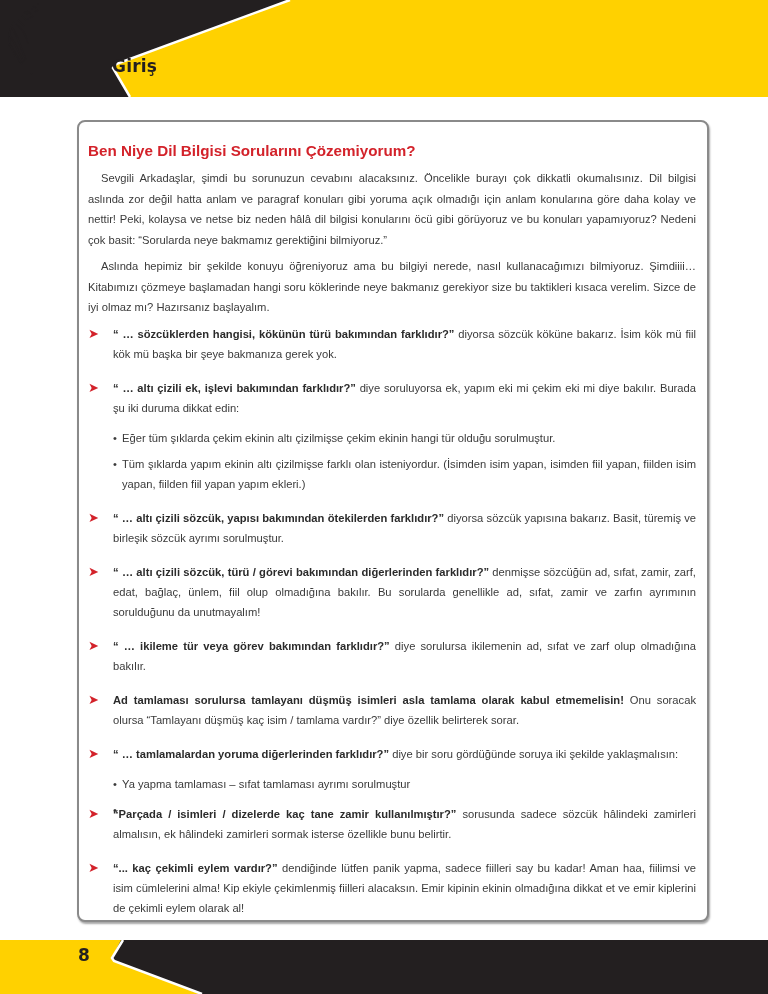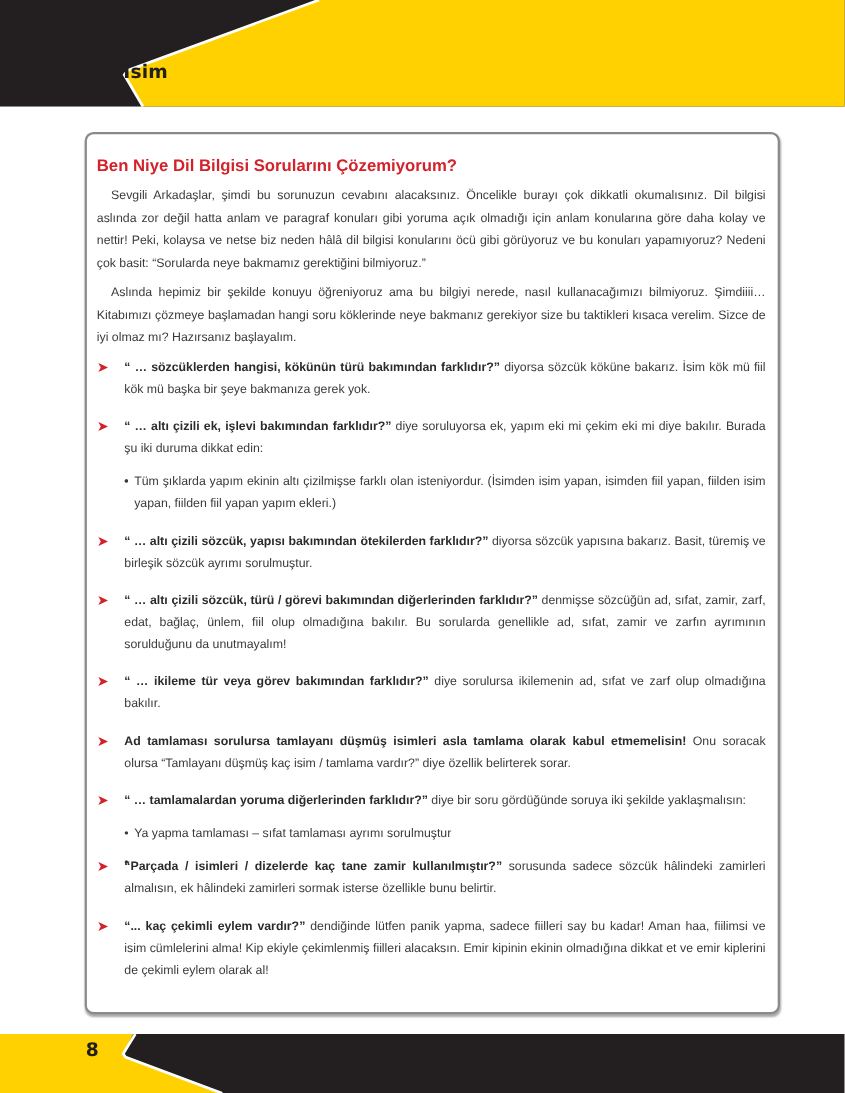--- a/index.html
+++ b/index.html
@@ -48,21 +48,21 @@
 </style>
 </head>
 <body>
 
 <div class="header">
   <svg width="768" height="97" viewBox="0 0 768 97">
     <rect x="0" y="0" width="768" height="97" fill="#231F20"></rect>
     <polygon points="290,0 768,0 768,97 130,97 113,68 116,64" fill="#FFD100"></polygon>
     <polyline points="290,0 116,64 113,68 130,97" fill="none" stroke="#ffffff" stroke-width="2.5"></polyline>
   </svg>
-  <div class="chapter-title">İsim</div>
+  <div class="chapter-title">Giriş</div>
   <svg class="feather" viewBox="0 0 60 80">
     <path d="M14 22 C6 32 8 50 20 62 L32 74" fill="none" stroke="#231F20" stroke-width="1.5"></path>
     <path d="M14 22 C20 30 24 44 28 58 C30 64 31 70 32 74" fill="none" stroke="#231F20" stroke-width="1"></path>
     <path d="M12 28 C18 36 20 46 26 60 M10 36 C16 44 18 52 24 62 M9 44 C14 50 16 56 22 64" fill="none" stroke="#231F20" stroke-width="1.4"></path>
     <path d="M16 24 C22 28 26 34 28 44 M18 20 L24 26 M22 16 L26 20 M27 11 L31 14 M33 6 L36 8 M24 12 L28 14 M30 18 L33 16 M35 12 L38 10" fill="none" stroke="#231F20" stroke-width="1.2"></path>
     <circle cx="38" cy="4" r="0.9" fill="#231F20"></circle>
     <circle cx="32" cy="9" r="0.8" fill="#231F20"></circle>
     <circle cx="28" cy="19" r="0.8" fill="#231F20"></circle>
   </svg>
 </div>
@@ -78,20 +78,21 @@
       <span class="arrow">➤</span>
       <b>“ … sözcüklerden hangisi, kökünün türü bakımından farklıdır?”</b><span> diyorsa sözcük köküne bakarız. İsim kök mü fiil kök mü başka bir şeye bakmanıza gerek yok.</span>
     </div>
 
     <div class="item">
       <span class="arrow">➤</span>
       <b>“ … altı çizili ek, işlevi bakımından farklıdır?”</b><span> diye soruluyorsa ek, yapım eki mi çekim eki mi diye bakılır. Burada şu iki duruma dikkat edin:</span>
     </div>
     <div class="sub">
       <span class="dot">•</span>
+      <span>Eğer tüm şıklarda çekim ekinin altı çizilmişse çekim ekinin hangi tür olduğu sorulmuştur.</span>
     </div>
     <div class="sub" style="margin-bottom:14px;">
       <span class="dot">•</span>
       <span>Tüm şıklarda yapım ekinin altı çizilmişse farklı olan isteniyordur. (İsimden isim yapan, isimden fiil yapan, fiilden isim yapan, fiilden fiil yapan yapım ekleri.)</span>
     </div>
 
     <div class="item">
       <span class="arrow">➤</span>
       <b>“ … altı çizili sözcük, yapısı bakımından ötekilerden farklıdır?”</b><span> diyorsa sözcük yapısına bakarız. Basit, türemiş ve birleşik sözcük ayrımı sorulmuştur.</span>
     </div>

